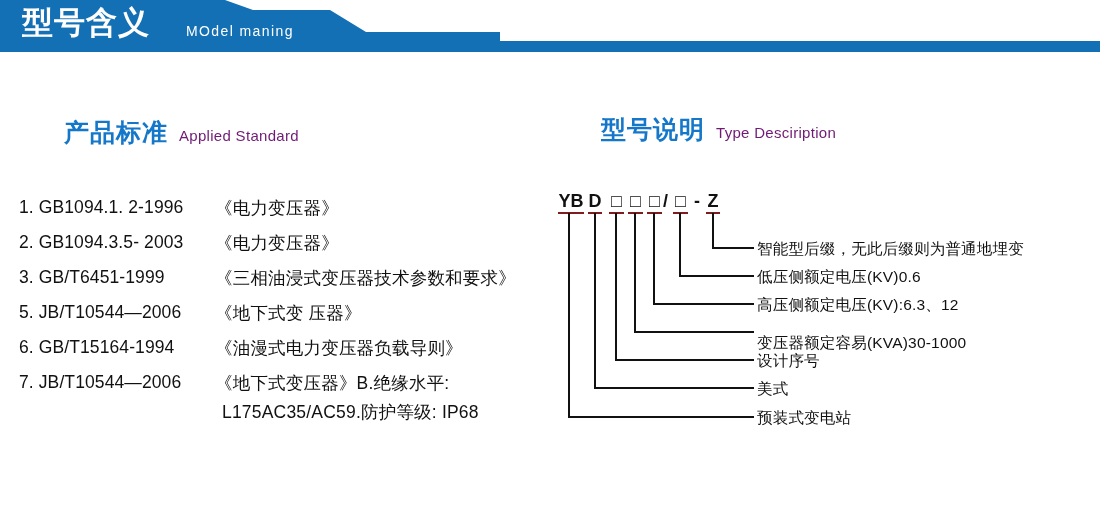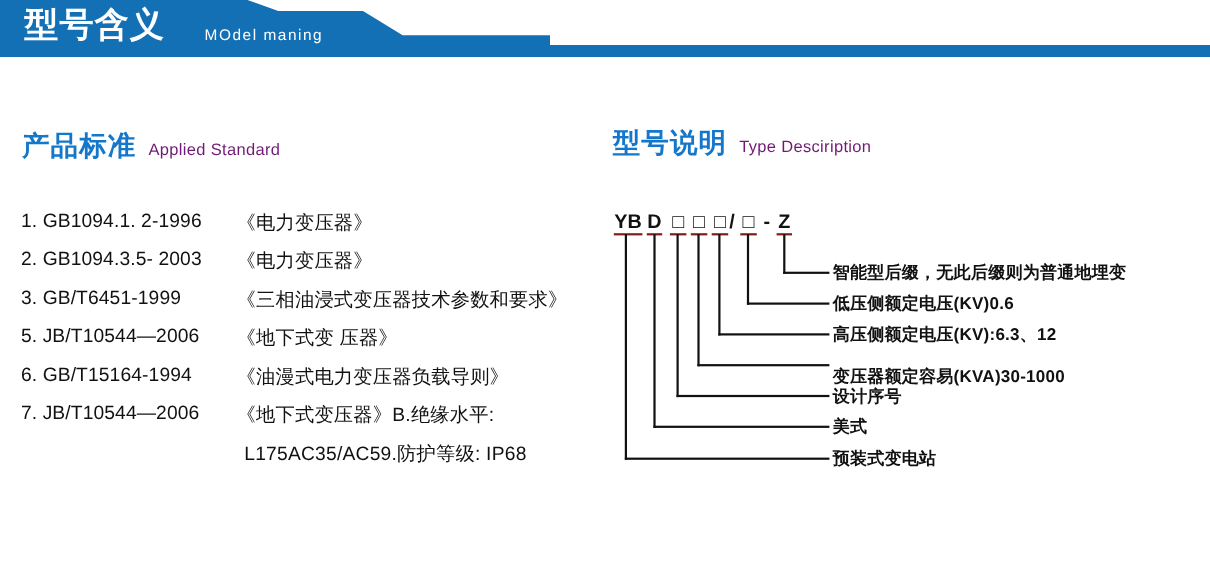--- a/index.html
+++ b/index.html
@@ -68,41 +68,42 @@
   
   .sec-head {
     position: absolute;
     white-space: nowrap;
   }
   .sec-head .cn {
     font-size: 25px;
     font-weight: bold;
     color: #1477c9;
     letter-spacing: 1px;
+    margin-left: 44px;
   }
   .sec-head .en {
     font-size: 15px;
     font-weight: normal;
     color: #701a75;
     letter-spacing: 0.3px;
     margin-left: 11px;
   }
   #std-head { left: 20px;  top: 116px; }
   #type-head { left: 557px; top: 113px; }
 
   
   .std-list {
     position: absolute;
     left: 19px;
     top: 190px;
     width: 540px;
   }
   .std-row {
     display: flex;
-    align-items: flex-start;
+    align-items: center;
     height: 35px;
     font-size: 17.5px;
     color: #111111;
     white-space: nowrap;
   }
   .std-code {
     display: inline-block;
     width: 196px;
     flex: 0 0 196px;
     letter-spacing: 0.1px;
@@ -157,21 +158,21 @@
     position: absolute;
     height: 2px;
     background: #111111;
   }
 
   
   .lead-label {
     position: absolute;
     left: 212px;
     font-size: 15.5px;
-    font-weight: bold;
+    font-weight: normal;
     color: #111111;
     white-space: nowrap;
     letter-spacing: 0.2px;
     line-height: 16px;
   }
 </style>
 </head>
 <body>
 
 <div class="banner">

